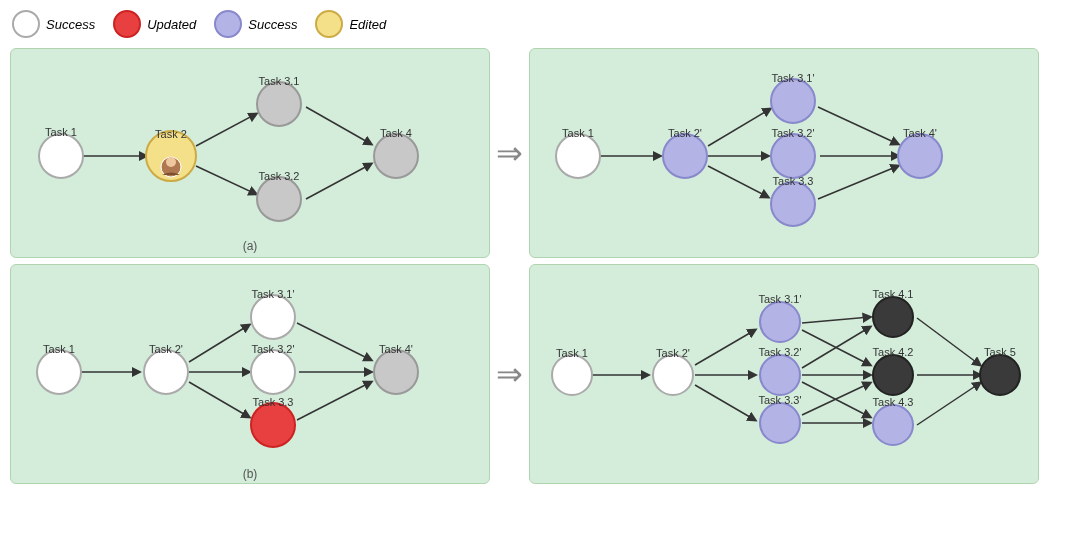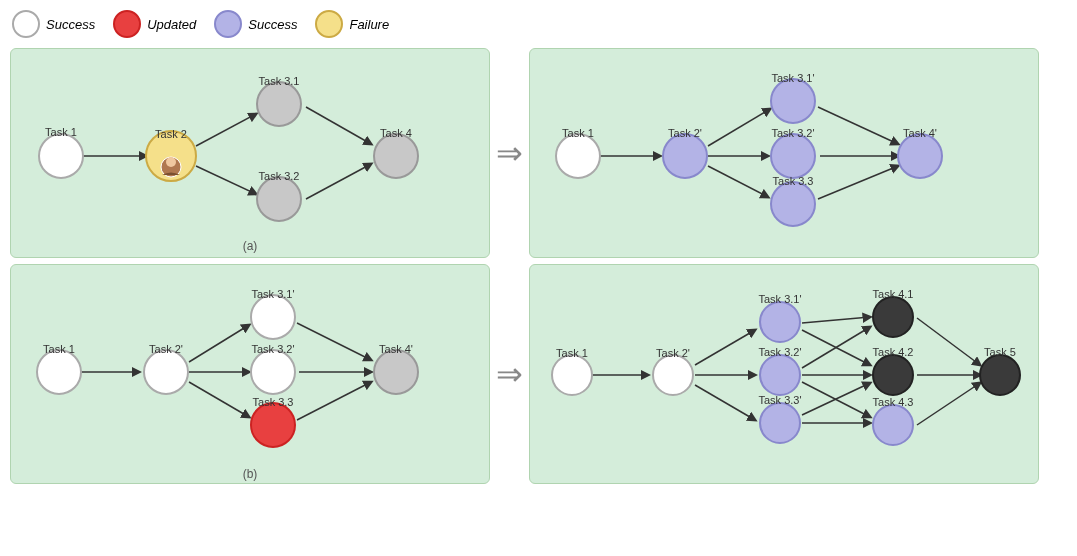--- a/index.html
+++ b/index.html
@@ -77,21 +77,21 @@
   <div class="legend-item">
     <div class="legend-circle" style="background:#e84040; border:2px solid #cc2222;"></div>
     <span>Updated</span>
   </div>
   <div class="legend-item">
     <div class="legend-circle" style="background:#b3b3e6; border:2px solid #8888cc;"></div>
     <span>Success</span>
   </div>
   <div class="legend-item">
     <div class="legend-circle" style="background:#f5e08a; border:2px solid #ccaa44;"></div>
-    <span>Failure</span>
+    <span>Edited</span>
   </div>
 </div>
 
 <div class="diagrams-row">
 
   <div class="diagram-pair">
 
     <div class="diagram-box" style="width:480px; height:210px;">
       <svg width="480" height="195">
 

